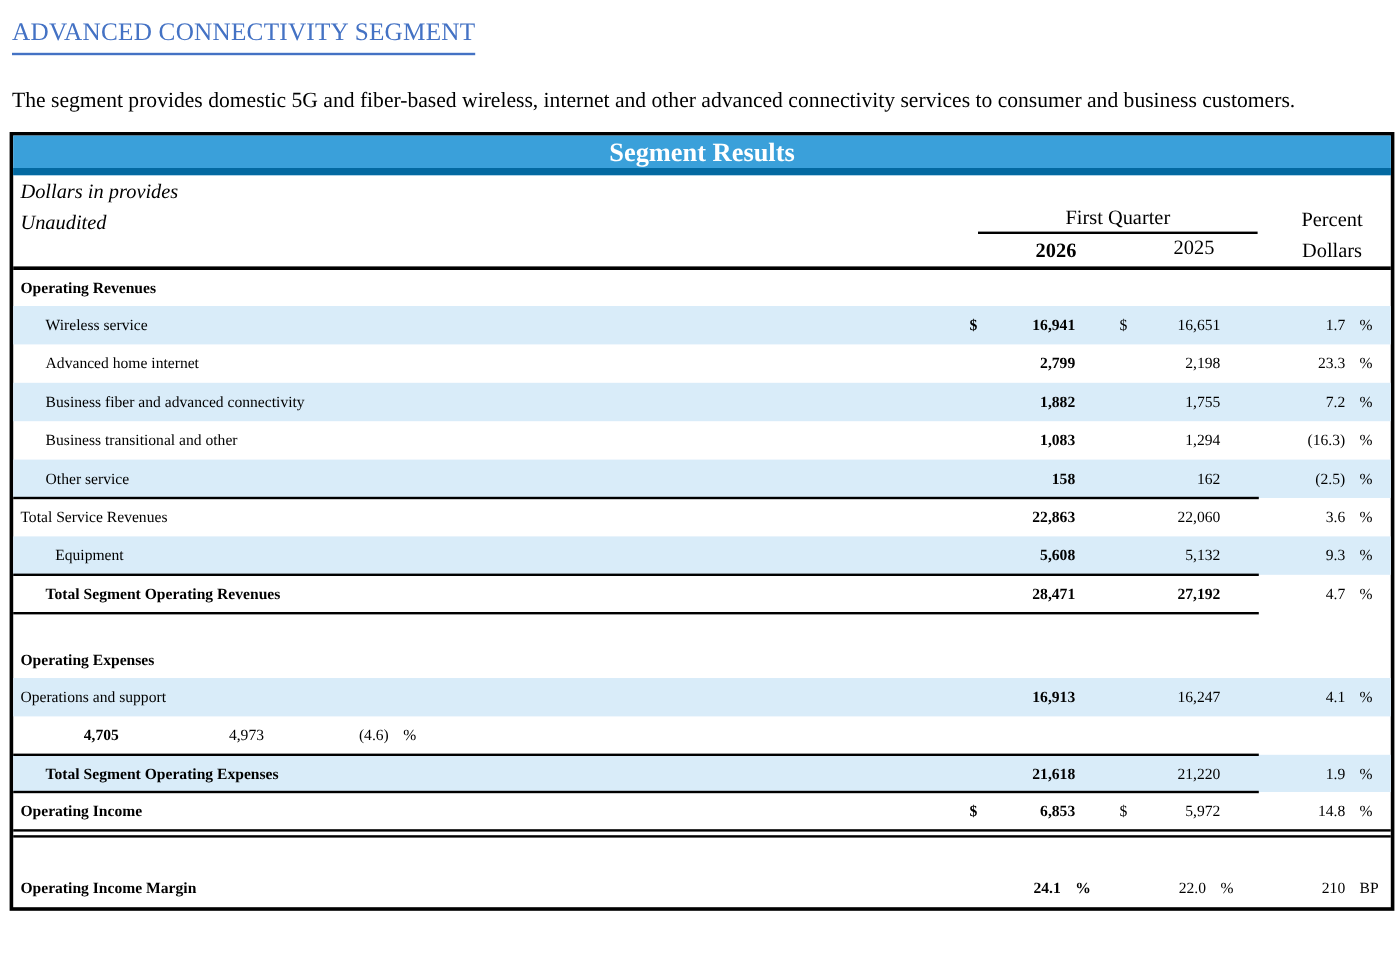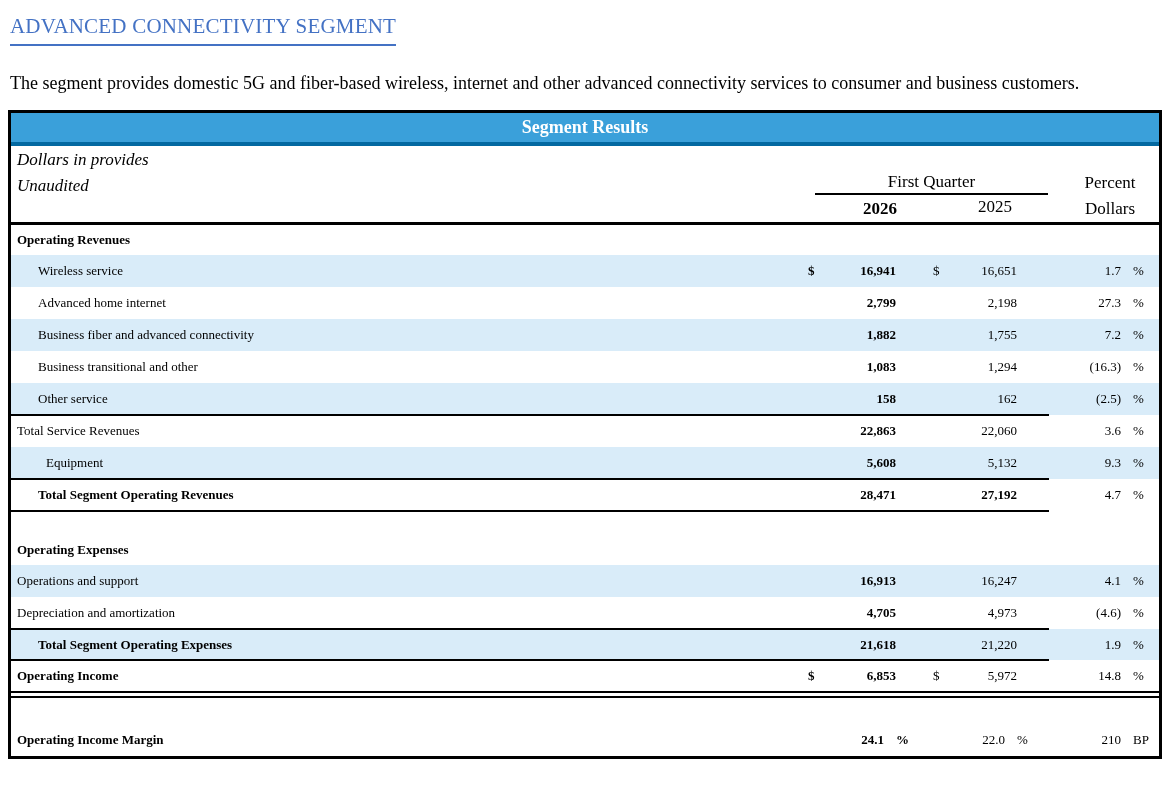--- a/index.html
+++ b/index.html
@@ -34,22 +34,22 @@
 
   
   .tbl{
     width:1154px;
     border:3px solid #000;
     background:#fff;
   }
   .banner{
     height:33px;
     background:var(--banner);
-    border-bottom:4px solid #0369a1;
-    color:#fff;font-weight:bold;font-size:18px;
+    border-bottom:6px solid #0369a1;
+    color:#fff;font-weight:bold;font-size:22px;
     display:flex;align-items:center;justify-content:center;
   }
   .hdr{
     position:relative;height:79px;
     border-bottom:3px solid #000;
     font-size:17px;
   }
   .hdr .note1{position:absolute;left:6px;top:4px;font-style:italic;}
   .hdr .note2{position:absolute;left:6px;top:30px;font-style:italic;}
   .hdr .fq{
@@ -138,21 +138,21 @@
     </div>
 
     <div class="row ind1">
       <span class="lbl">Advanced home internet</span>
       <span class="c26">
           <span class="val">2,799</span>
         </span>
       <span class="c25">
           <span class="val">2,198</span>
         </span>
-      <span class="cpct">27.3</span>
+      <span class="cpct">23.3</span>
       <span class="cunit">%</span>
     </div>
 
     <div class="row stripe ind1">
       <span class="lbl">Business fiber and advanced connectivity</span>
       <span class="c26">
           <span class="val">1,882</span>
         </span>
       <span class="c25">
           <span class="val">1,755</span>
@@ -233,21 +233,20 @@
           <span class="val">16,913</span>
         </span>
       <span class="c25">
           <span class="val">16,247</span>
         </span>
       <span class="cpct">4.1</span>
       <span class="cunit">%</span>
     </div>
 
     <div class="row rule">
-      <span class="lbl">Depreciation and amortization</span>
       <span class="c26">
           <span class="val">4,705</span>
         </span>
       <span class="c25">
           <span class="val">4,973</span>
         </span>
       <span class="cpct">(4.6)</span>
       <span class="cunit">%</span>
     </div>
 

